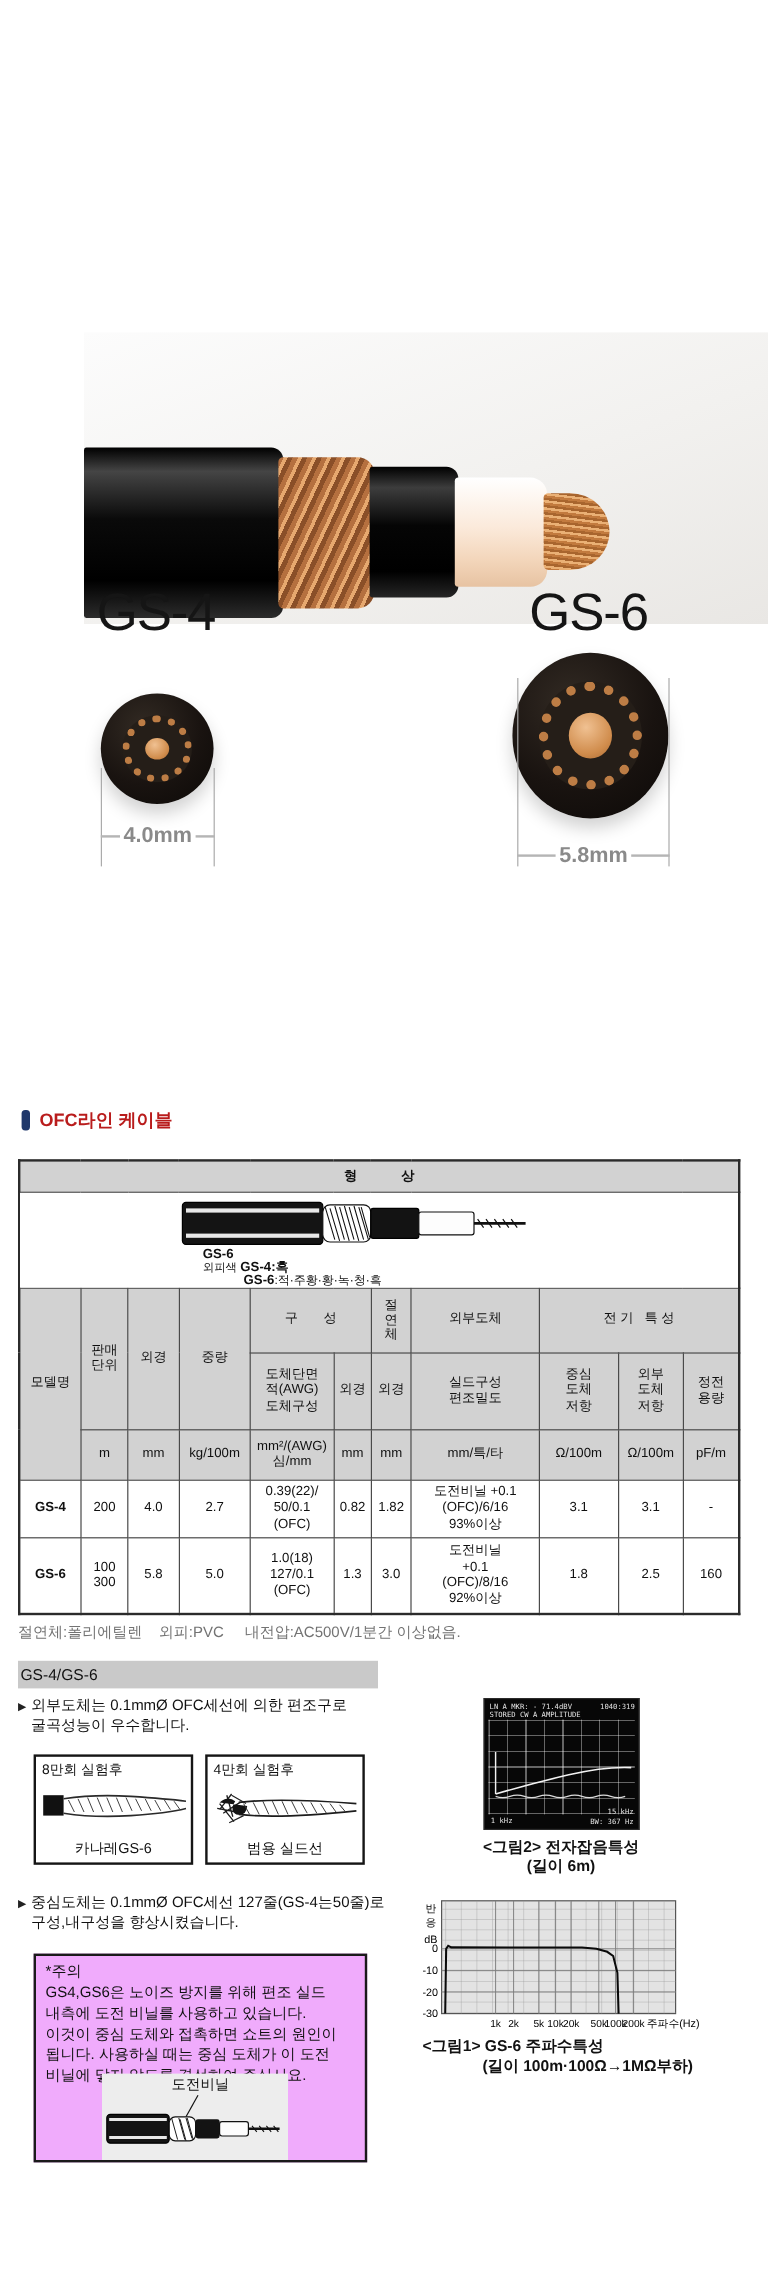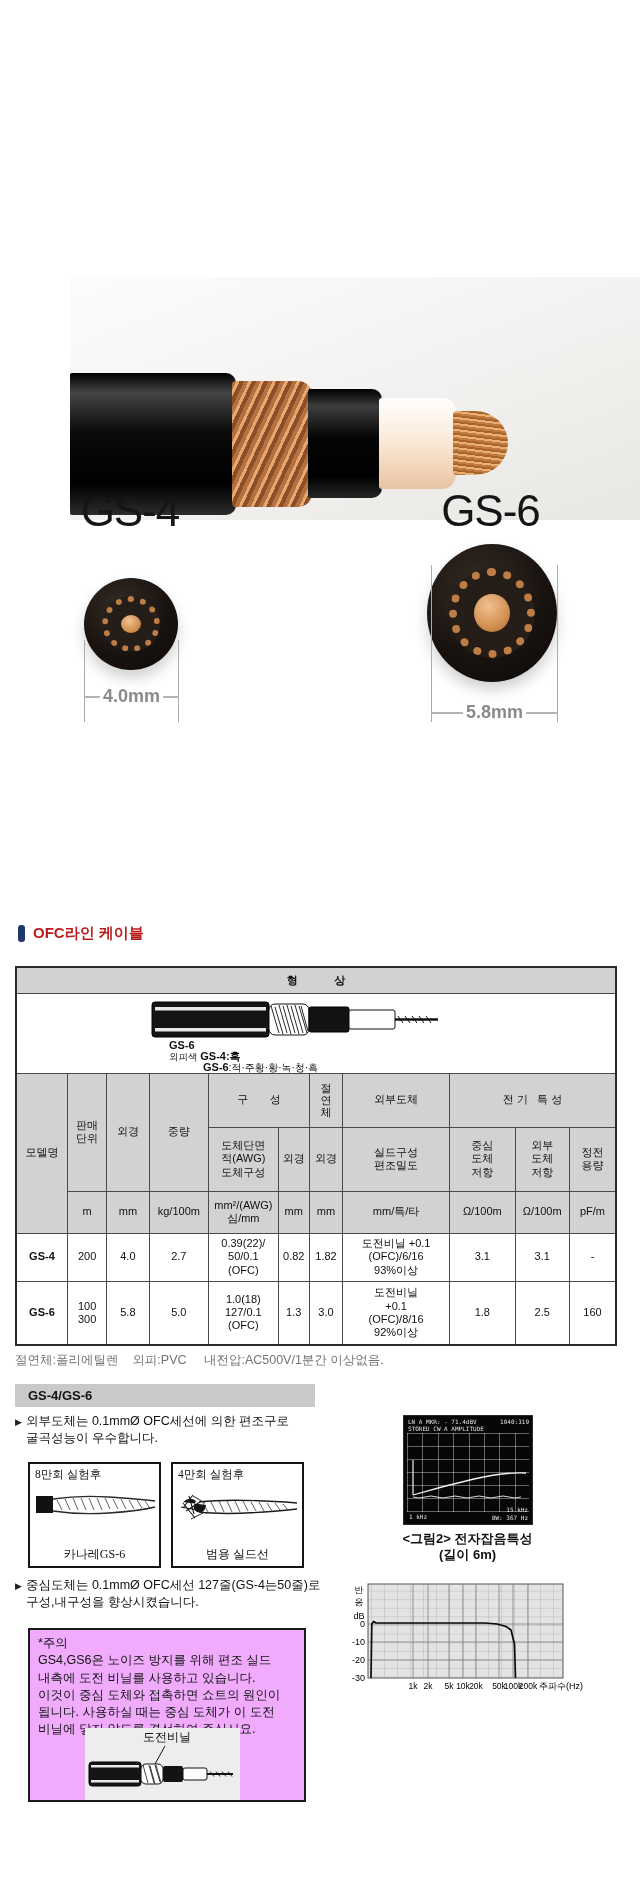--- a/index.html
+++ b/index.html
@@ -50,26 +50,26 @@
              padding:1px 2px; line-height:1.2; }
   .spec .hd { background:#d2d2d2; }
   .spec .b { font-weight:bold; }
   .illust-cell { position:relative; background:#fff; }
   .illust-text { position:absolute; left:152px; top:46px; text-align:left; font-size:10px; line-height:11px; }
   .illust-text .bb { font-weight:bold; font-size:11px; }
   .illust-text .sm { font-size:9.5px; }
   .foot-note { font-size:12.5px; color:#737373; }
 
   
-  .sub-bar { width:300px; height:23px; background:#c9c9c9; font-size:13px; font-weight:bold;
-             line-height:23px; padding-left:13px; }
+  .sub-bar { width:300px; height:23px; background:#c9c9c9; font-size:13px; font-weight:normal;
+             line-height:23px; padding-left:2px; }
   .bullet { display:flex; gap:4px; font-size:12.5px; line-height:1.36; word-break:keep-all; }
   .bullet .mk { font-size:9px; padding-top:3px; color:#222; }
-  .tbox { width:133px; height:106px; border:2px solid #151515; background:#fff; position:relative;
-          font-size:11.5px;font-family:Liberation Serif, serif; }
+  .tbox { width:133px; height:92px; border:2px solid #151515; background:#fff; position:relative;
+          font-size:11.5px; }
   .tbox .tl { position:absolute; left:5px; top:3px; }
   .tbox .bl { position:absolute; left:0; right:0; bottom:3px; text-align:center; font-size:12px; }
   .caution { width:278px; height:174px; border:2px solid #1a1a1a; background:#f0abfc;
              padding:5px 8px; font-size:12.5px; line-height:1.38; position:relative; word-break:keep-all; }
   .vinyl-wrap { position:absolute; left:55px; top:98px; width:155px; height:72px; background:#ededed; }
   .vinyl-label { position:absolute; left:58px; top:1px; font-size:12px; color:#111; }
 
   
   .scope { left:403px; top:1415px; width:130px; height:110px; background:#070707; border:1px solid #2a2a2a; }
   .scope-grid { position:absolute; left:3px; right:3px; top:17px; bottom:12px;
@@ -349,14 +349,18 @@
     <text x="83" y="107" font-size="8.5" text-anchor="middle">2k</text>
     <text x="104" y="107" font-size="8.5" text-anchor="middle">5k</text>
     <text x="118" y="107" font-size="8.5" text-anchor="middle">10k</text>
     <text x="131" y="107" font-size="8.5" text-anchor="middle">20k</text>
     <text x="154" y="107" font-size="8.5" text-anchor="middle">50k</text>
     <text x="168" y="107" font-size="8.5" text-anchor="middle">100k</text>
     <text x="183" y="107" font-size="8.5" text-anchor="middle">200k</text>
     <text x="194" y="107" font-size="9" text-anchor="start">주파수(Hz)</text>
     <path d="M26 96 L26.8 42 L28.5 39.5 L31 40.8 L80 41 L140 41 L152 42 L161 44.5 L166 48 L169.5 62 L170.5 96" stroke="#0a0a0a" stroke-width="1.7" fill="none"></path>
   </svg>
+  <div class="abs fig-cap2" style="left:352px;top:1697px;width:240px;">
+    <div>&lt;그림1&gt; GS-6 주파수특성</div>
+    <div style="margin-left:50px;">(길이 100m·100Ω→1MΩ부하)</div>
+  </div>
 
 </div>
 
 </body></html>

